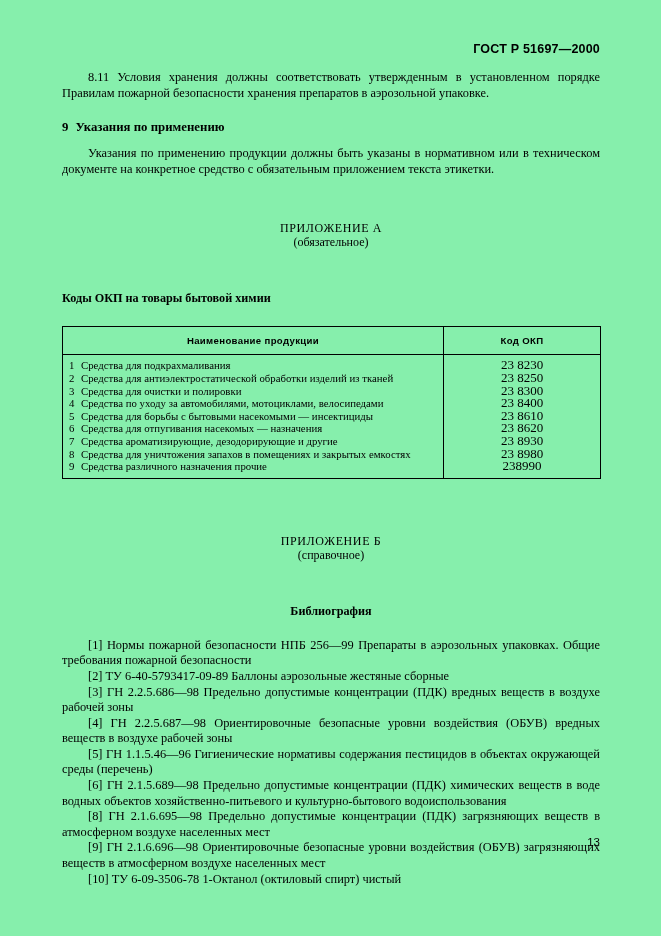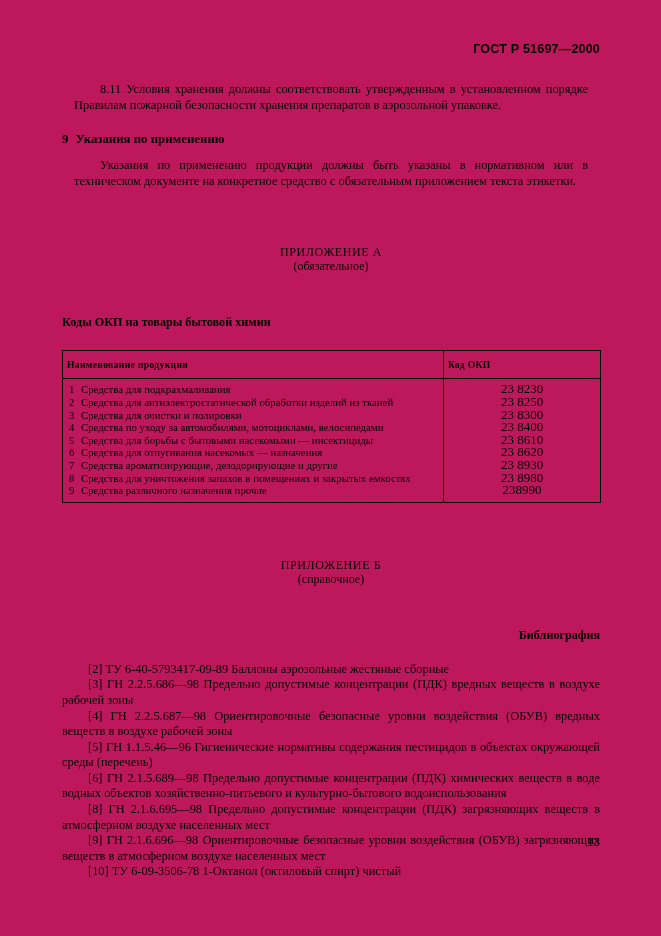--- a/index.html
+++ b/index.html
@@ -4,21 +4,21 @@
 <style>
   html, body {
     margin: 0;
     padding: 0;
     background: #ffffff;
   }
   .page {
     position: relative;
     width: 661px;
     height: 936px;
-    background: #be185d;
+    background: #86efac;
     font-family: "Liberation Serif", "DejaVu Serif", serif;
     color: #000000;
     overflow: hidden;
     box-sizing: border-box;
   }
 
   
   .doc-header {
     position: absolute;
     top: 42px;
@@ -32,21 +32,21 @@
 
   
   .body-col {
     position: absolute;
     left: 62px;
     width: 538px;
     top: 70px;
   }
 
   p.para {
-    margin: 12px;
+    margin: 0;
     font-size: 12.4px;
     line-height: 15.6px;
     text-align: justify;
     text-indent: 26px;
     hyphens: manual;
   }
 
   h2.section-heading {
     margin: 18px 0 0 0;
     font-family: "Liberation Serif", "DejaVu Serif", serif;
@@ -80,23 +80,23 @@
     table-layout: fixed;
     font-size: 10.6px;
   }
   table.okp, table.okp td, table.okp th {
     border: 1px solid #000000;
   }
   table.okp thead th {
     font-weight: bold;
     font-size: 9.6px;
     letter-spacing: 0.35px;
-    text-align: left;
+    text-align: center;
     padding: 8px 4px 8px 4px;
-    font-family: Liberation Serif, serif;
+    font-family: Liberation Sans, sans-serif;
   }
   table.okp tbody td {
     vertical-align: top;
     padding: 0;
   }
   table.okp tbody td.names { padding: 4px 12px 5px 6px; }
   table.okp tbody td.codes { padding: 4px 4px 5px 4px; text-align: center; }
 
   .row-line {
     font-size: 10.8px;
@@ -105,21 +105,21 @@
   }
   .row-line .idx { display: inline-block; width: 12px; }
   .code-line {
     font-size: 13px;
     line-height: 12.6px;
     white-space: nowrap;
   }
 
   
   .biblio-title {
-    text-align: right;
+    text-align: center;
     font-weight: bold;
     font-size: 12.2px;
   }
   p.ref {
     margin: 0;
     font-size: 12.4px;
     line-height: 15.6px;
     text-align: justify;
     text-indent: 26px;
   }
@@ -209,20 +209,21 @@
       <div class="appendix-title">ПРИЛОЖЕНИЕ Б</div>
       <div class="appendix-kind">(справочное)</div>
     </div>
 
     <div style="height:42px"></div>
 
     <div class="biblio-title">Библиография</div>
 
     <div style="height:19px"></div>
 
+    <p class="ref">[1]  Нормы пожарной безопасности НПБ 256—99  Препараты в аэрозольных упаковках. Общие требования пожарной безопасности</p>
     <p class="ref">[2]  ТУ 6-40-5793417-09-89  Баллоны аэрозольные жестяные сборные</p>
     <p class="ref">[3]  ГН 2.2.5.686—98  Предельно допустимые концентрации (ПДК) вредных веществ в воздухе рабочей зоны</p>
     <p class="ref">[4]  ГН 2.2.5.687—98  Ориентировочные безопасные уровни воздействия (ОБУВ) вредных веществ в воздухе рабочей зоны</p>
     <p class="ref">[5]  ГН 1.1.5.46—96  Гигиенические нормативы содержания пестицидов в объектах окружающей среды (перечень)</p>
     <p class="ref">[6]  ГН 2.1.5.689—98  Предельно допустимые концентрации (ПДК) химических веществ в воде водных объектов хозяйственно-питьевого и культурно-бытового водоиспользования</p>
     <p class="ref">[8]  ГН 2.1.6.695—98  Предельно допустимые концентрации (ПДК) загрязняющих веществ в атмосферном воздухе населенных мест</p>
     <p class="ref">[9]  ГН 2.1.6.696—98  Ориентировочные безопасные уровни воздействия (ОБУВ) загрязняющих веществ в атмосферном воздухе населенных мест</p>
     <p class="ref">[10]  ТУ 6-09-3506-78  1-Октанол (октиловый спирт) чистый</p>
 
   </div>

